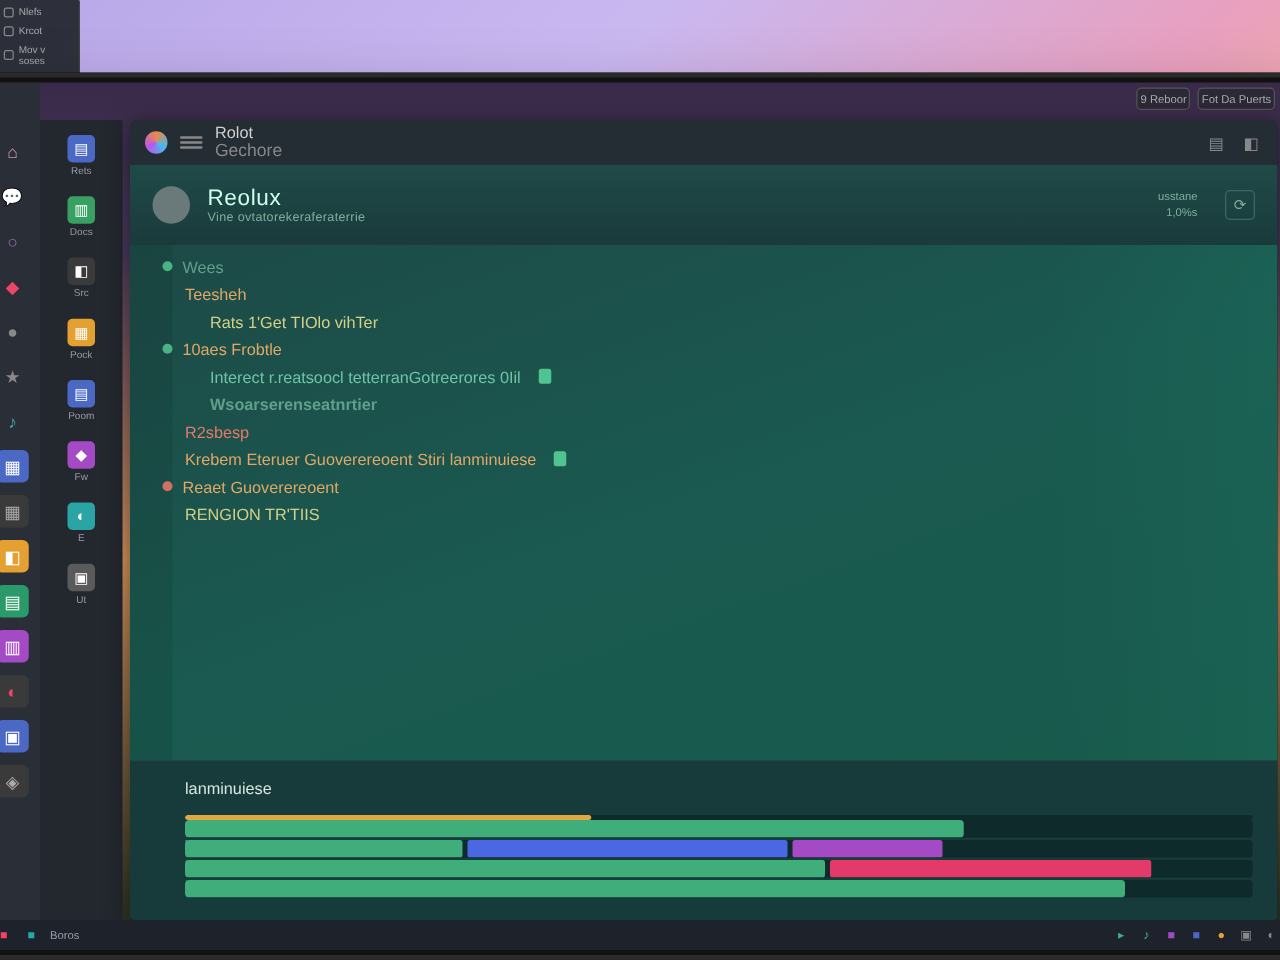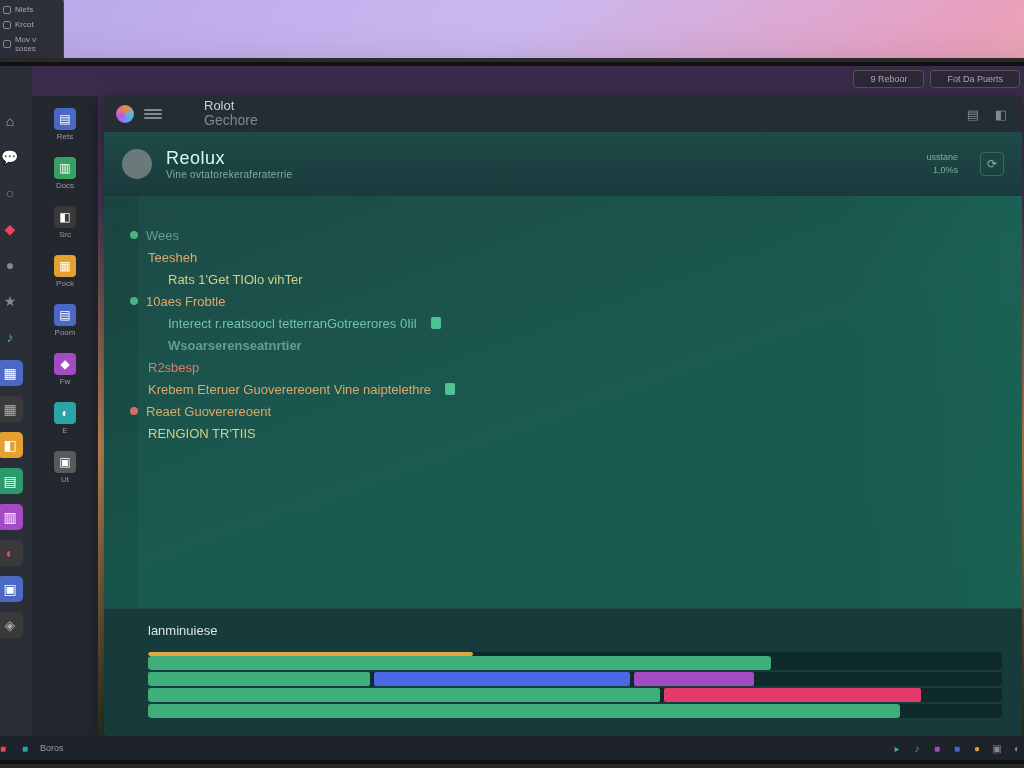--- a/index.html
+++ b/index.html
@@ -41,21 +41,21 @@
 
 .topright {
   position:absolute; right:12px; top:4px;
   display:flex; gap:6px; align-items:center;
   font-size:9px; color:#aaa;
 }
 .chip {
   background:rgba(40,40,50,.8);
   border:1px solid #555;
   border-radius:4px;
-  padding:3px 16px;
+  padding:3px 2px;
   display:flex; align-items:center; gap:4px;
 }
 
 
 .rail {
   position:absolute; left:0; top:0; bottom:24px; width:44px;
   background:#2a2e36;
   display:flex; flex-direction:column; align-items:center;
   padding-top:42px; gap:10px;
 }
@@ -92,42 +92,42 @@
   height:36px; background:#242c34;
   display:flex; align-items:center; padding:0 12px; gap:10px;
   color:#d0d0d0; font-size:13px;
 }
 .titlebar .logo {
   width:18px; height:18px; border-radius:50%;
   background: conic-gradient(#e84,#4be,#b5e,#e84);
 }
 .titlebar .tdots { width:18px; display:flex; flex-direction:column; gap:2px; }
 .titlebar .tdots span { height:2px; background:#888; border-radius:1px; }
-.titlebar .ttext { display:flex; flex-direction:column; line-height:1.1;margin-left:32px; }
+.titlebar .ttext { display:flex; flex-direction:column; line-height:1.1; }
 .titlebar .ttext .sub { font-size:14px; color:#888; }
 .titlebar .spacer { flex:1; }
 .titlebar .ticon { width:18px; height:18px; color:#888; display:flex; align-items:center; justify-content:center; font-size:13px; }
 
 .header {
   height:64px;
   background: linear-gradient(180deg,#1f4a48,#1a3a3c);
   display:flex; align-items:center; padding:0 18px; gap:14px;
   color:#cfe;
 }
 .header .avatar { width:30px; height:30px; border-radius:50%; background:#6a7a7a; }
 .header .htext { display:flex; flex-direction:column; }
 .header .htitle { font-size:18px; font-weight:500; letter-spacing:.5px; }
 .header .hsub { font-size:10px; color:#7fae9c; letter-spacing:.3px; }
 .header .hspacer { flex:1; }
 .header .hstat { font-size:9px; color:#7fae9c; text-align:right; line-height:1.4; }
 .header .hicon { width:24px; height:24px; border:1px solid #3a6a5e; border-radius:4px; display:flex; align-items:center; justify-content:center; color:#7fae9c; font-size:12px; margin-left:8px; }
 
 .codearea {
   flex:1; background: linear-gradient(160deg,#1d4a46 0%,#1a5a50 50%,#185a4c 100%);
-  position:relative; padding:28px 20px 14px 44px;
+  position:relative; padding:6px 20px 14px 44px;
   color:#9ecfa8; font-family: "SF Mono", Consolas, monospace; font-size:13px;
   overflow:hidden;
 }
 .codearea::after {
   content:""; position:absolute; right:0; top:0; bottom:0; width:180px;
   background: linear-gradient(90deg, transparent, rgba(30,120,100,.25));
   pointer-events:none;
 }
 .gutter { position:absolute; left:0; top:0; bottom:0; width:34px; background:rgba(0,0,0,.08); }
 .codeline { display:flex; align-items:center; height:22px; gap:8px; }
@@ -300,21 +300,21 @@
                 <span class="str">Interect r.reatsoocl tetterranGotreerores 0Iil</span>
                 <span class="badge"></span>
               </div>
               <div class="codeline" style="padding-left: 20px; font-weight: bold;">
                 <span class="dim">Wsoarserenseatnrtier</span>
               </div>
               <div class="codeline" style="padding-left: 0px;">
                 <span class="red">R2sbesp</span>
               </div>
               <div class="codeline" style="padding-left: 0px;">
-                <span class="kw">Krebem Eteruer Guoverereoent Vine naiptelethre</span>
+                <span class="kw">Krebem Eteruer Guoverereoent Stiri lanminuiese</span>
                 <span class="badge"></span>
               </div>
               <div class="codeline" style="padding-left: 0px;">
                 <span class="dot" style="background: rgb(228, 122, 106);"></span>
                 <span class="kw">Reaet Guoverereoent</span>
               </div>
               <div class="codeline" style="padding-left: 0px;">
                 <span class="kw2">RENGION TR'TIIS</span>
               </div>
             </div>

